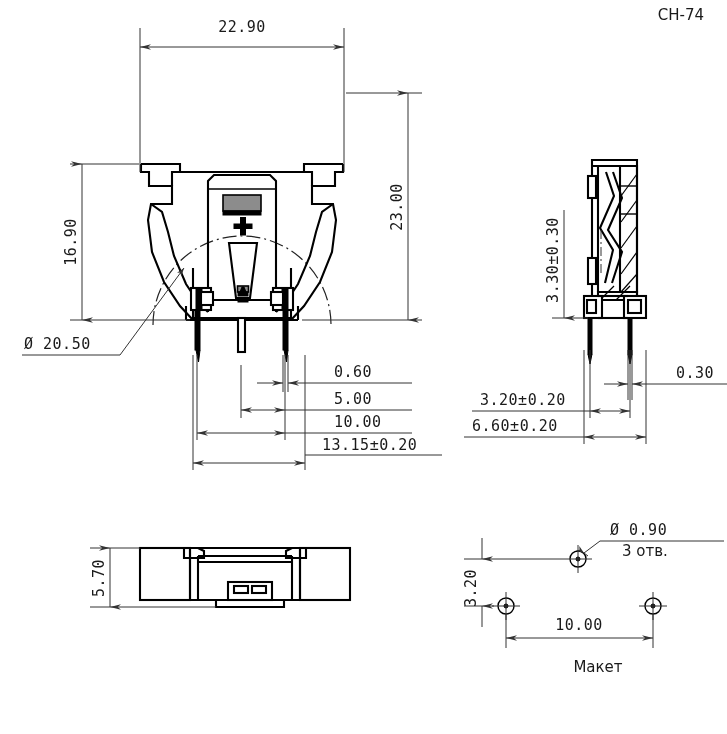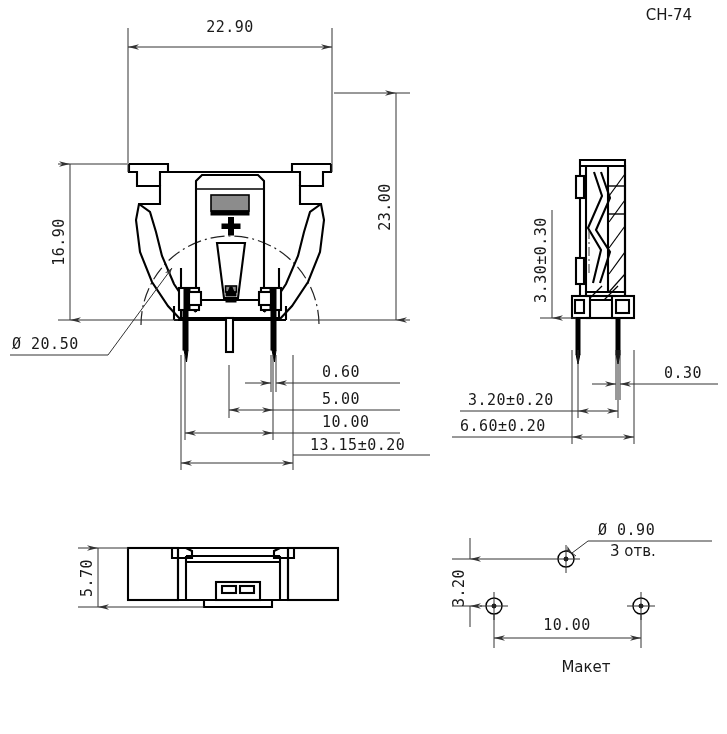--- a/index.html
+++ b/index.html
@@ -9,21 +9,21 @@
   }
   body {
     width: 727px;
     height: 734px;
     position: relative;
     font-family: "DejaVu Sans", "Liberation Sans", sans-serif;
     overflow: hidden;
   }
   #drawing-root {
     position: absolute;
-    left: 0;
+    left: 12px;
     top: 0;
     width: 593px;
     height: 734px;
   }
   svg#cad {
     position: absolute;
     left: 0;
     top: 0;
     display: block;
   }

